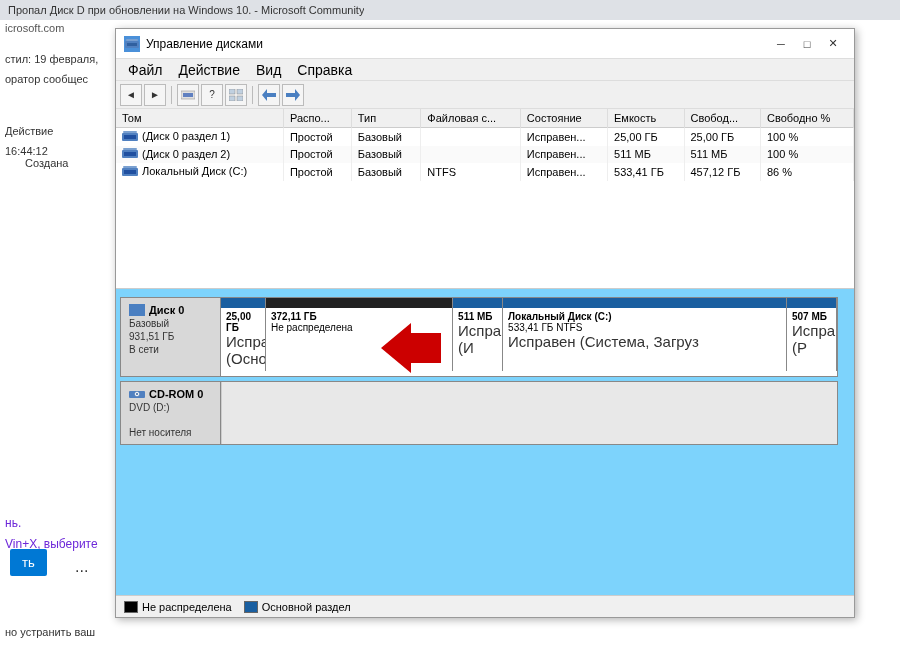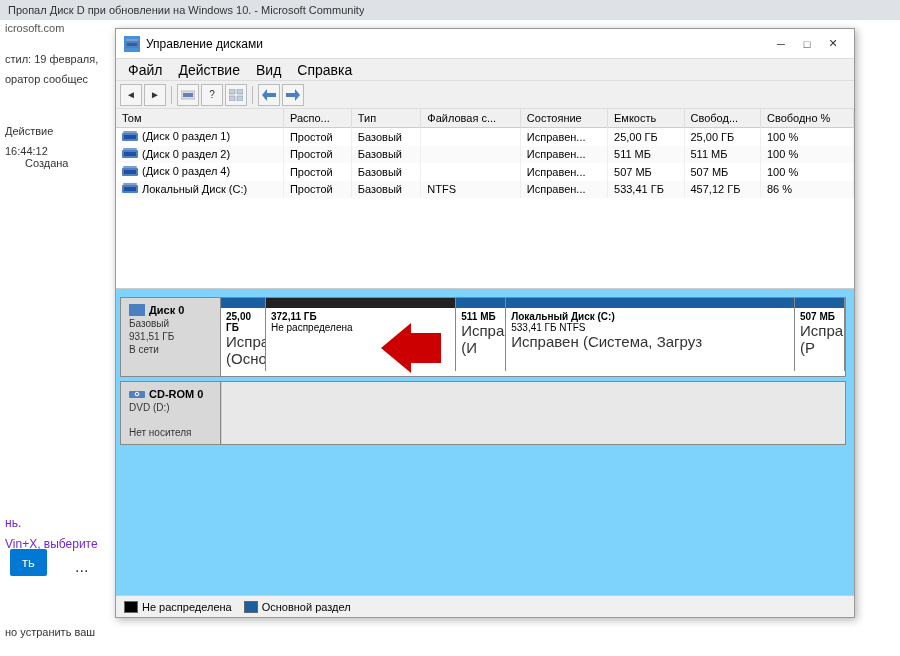--- a/index.html
+++ b/index.html
@@ -346,21 +346,21 @@
       overflow: hidden;
       position: relative;
       display: flex;
       flex-direction: column;
     }
 
     .disk-graphic-scroll {
       flex: 1;
       overflow-y: auto;
       overflow-x: hidden;
-      padding-right: 4px;
+      padding-right: 12px;
     }
 
     
     .red-arrow {
       position: absolute;
       pointer-events: none;
     }
   </style>
 </head>
 <body>
@@ -514,39 +514,20 @@
     <td>100 %</td>
   </tr>
           <tr>
     <td>
       <span class="row-icon">
         <svg width="16" height="11" viewBox="0 0 16 11">
           <rect x="0" y="2" width="16" height="8" fill="#5080c0" rx="1"></rect>
           <rect x="1" y="0" width="14" height="2" fill="#7aa0d0" rx="1"></rect>
           <rect x="2" y="4" width="12" height="4" fill="#2050a0" rx="0"></rect>
         </svg>
-        (Диск 0 раздел 4)
-      </span>
-    </td>
-    <td>Простой</td>
-    <td>Базовый</td>
-    <td></td>
-    <td>Исправен...</td>
-    <td>507 МБ</td>
-    <td>507 МБ</td>
-    <td>100 %</td>
-  </tr>
-          <tr>
-    <td>
-      <span class="row-icon">
-        <svg width="16" height="11" viewBox="0 0 16 11">
-          <rect x="0" y="2" width="16" height="8" fill="#5080c0" rx="1"></rect>
-          <rect x="1" y="0" width="14" height="2" fill="#7aa0d0" rx="1"></rect>
-          <rect x="2" y="4" width="12" height="4" fill="#2050a0" rx="0"></rect>
-        </svg>
         Локальный Диск (C:)
       </span>
     </td>
     <td>Простой</td>
     <td>Базовый</td>
     <td>NTFS</td>
     <td>Исправен...</td>
     <td>533,41 ГБ</td>
     <td>457,12 ГБ</td>
     <td>86 %</td>

